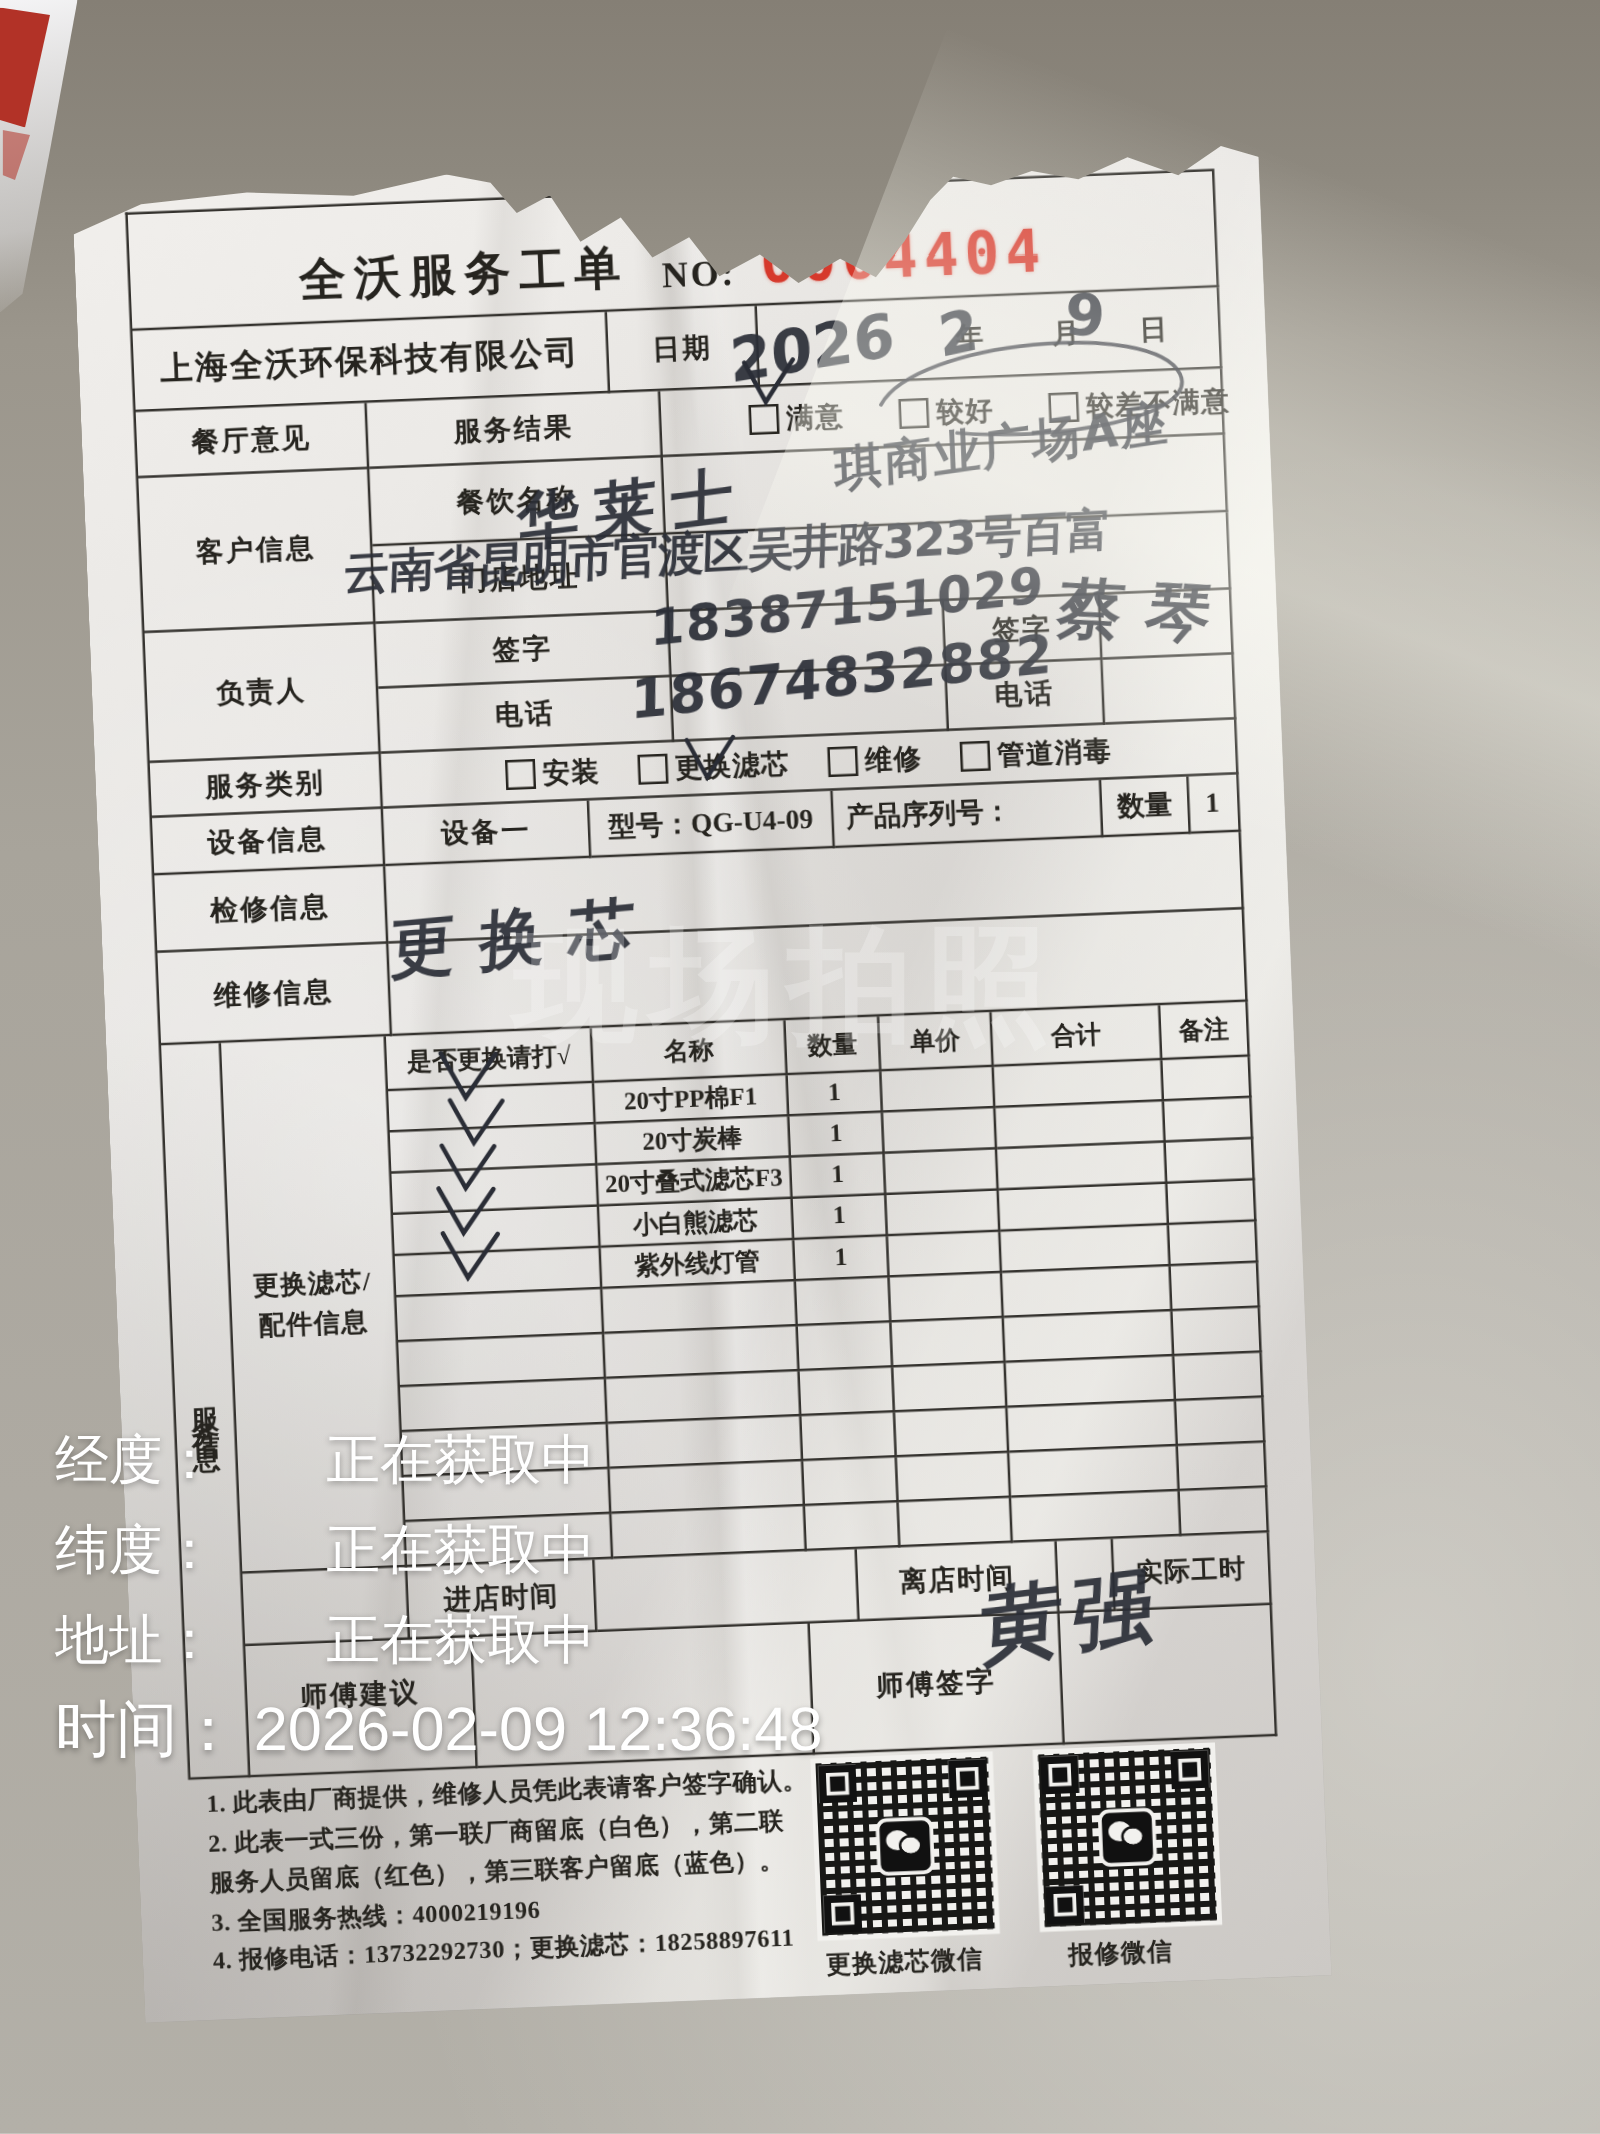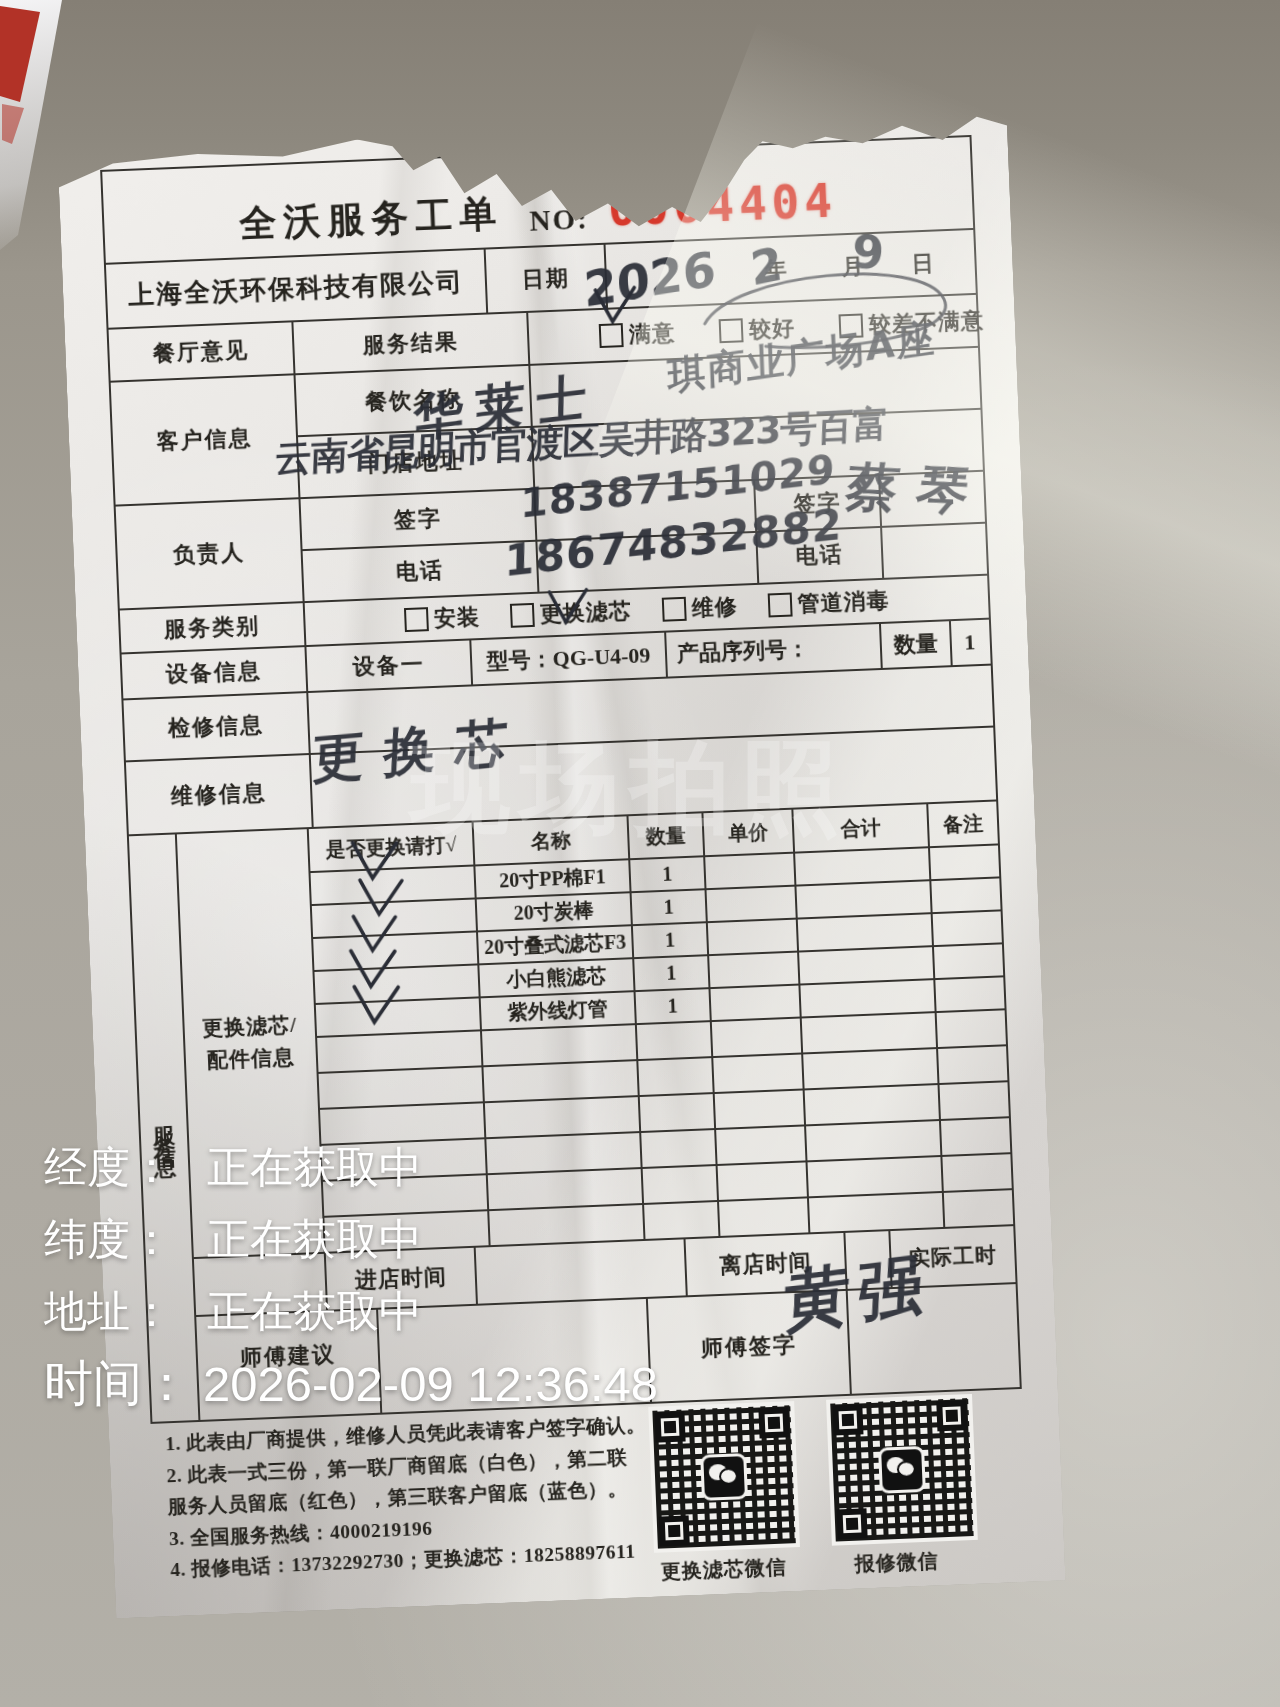--- a/index.html
+++ b/index.html
@@ -78,21 +78,21 @@
   .qr-wx{position:absolute;left:50%;top:50%;width:40px;height:40px;transform:translate(-50%,-50%);
     background:#111;border-radius:9px;border:3px solid #f2f1ee;}
   .qr-wx::before{content:"";position:absolute;left:5px;top:7px;width:18px;height:16px;background:#f2f1ee;border-radius:50%;}
   .qr-wx::after{content:"";position:absolute;left:17px;top:13px;width:15px;height:13px;background:#f2f1ee;border-radius:50%;outline:2px solid #111;}
   .qr-label{position:absolute;font-size:20px;font-weight:700;color:#26241f;letter-spacing:1px;}
   
   .wm{position:absolute;left:44px;top:1132px;z-index:6;font-family:"Liberation Sans",sans-serif;
       color:#ffffff;text-shadow:0 2px 5px rgba(0,0,0,0.35);}
   .wm-line{height:72px;display:flex;align-items:center;font-size:43px;}
   .wm-line .v{margin-left:12px;}
-  .wm-line.wide .v{margin-left:34px;text-align:right;}
+  .wm-line.wide .v{margin-left:88px;text-align:right;}
   .wm-line.time{font-size:49px;}
   .stamp-center{position:absolute;left:410px;top:722px;z-index:5;font-size:100px;letter-spacing:10px;
       font-family:"Liberation Sans",sans-serif;font-weight:700;color:rgba(255,255,255,0.24);pointer-events:none;}
 </style>
 </head>
 <body>
 
 <div class="scene">
 
   <div class="bag">

